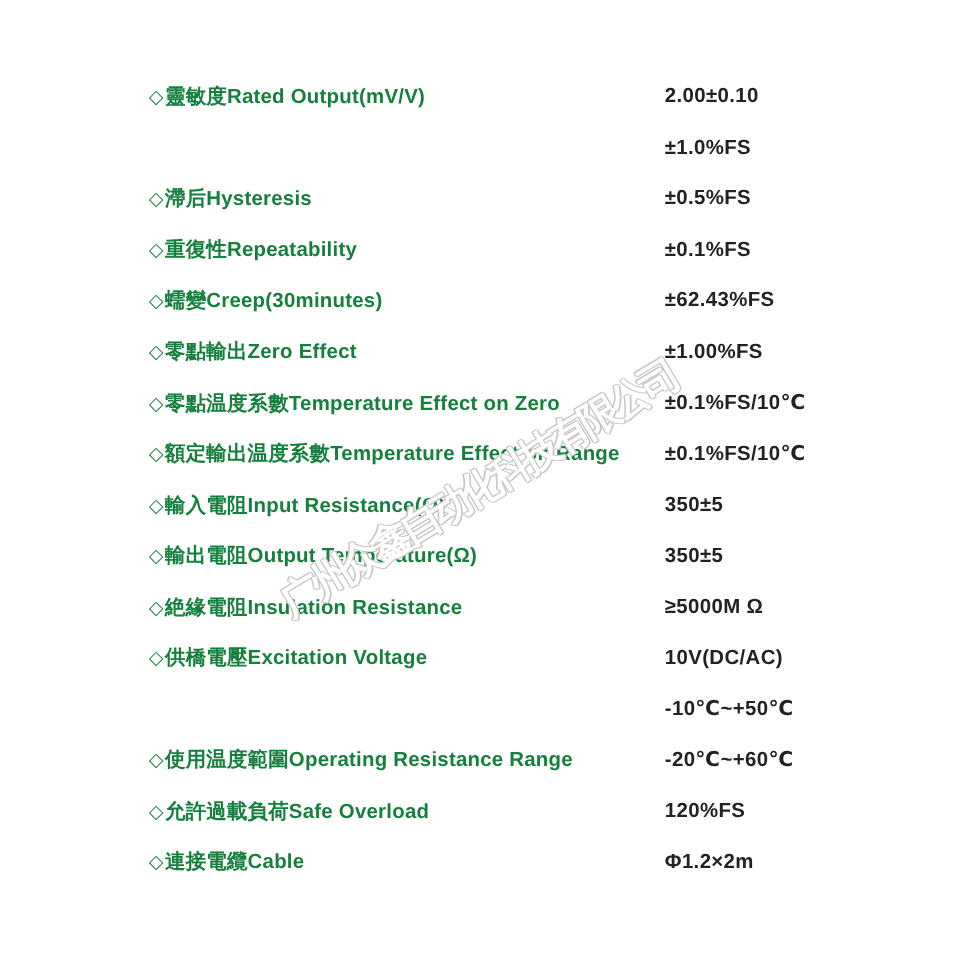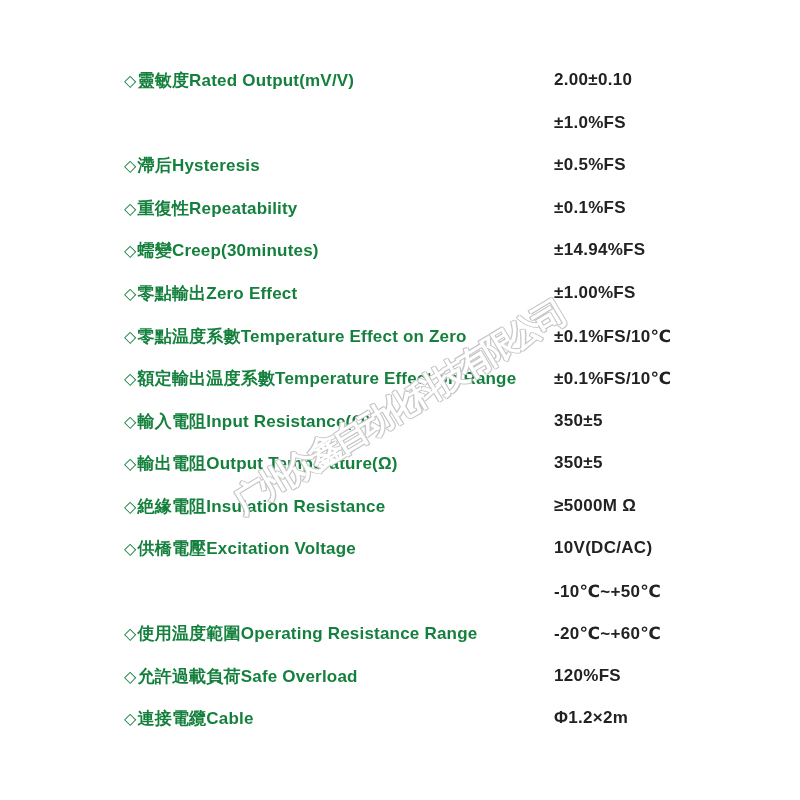--- a/index.html
+++ b/index.html
@@ -100,21 +100,21 @@
       <div class="value">±0.5%FS</div>
     </div>
 
     <div class="row">
       <div class="label"><span class="bullet">◇</span><span>重復性Repeatability</span></div>
       <div class="value">±0.1%FS</div>
     </div>
 
     <div class="row">
       <div class="label"><span class="bullet">◇</span><span>蠕變Creep(30minutes)</span></div>
-      <div class="value">±14.94%FS</div>
+      <div class="value">±62.43%FS</div>
     </div>
 
     <div class="row">
       <div class="label"><span class="bullet">◇</span><span>零點輸出Zero Effect</span></div>
       <div class="value">±1.00%FS</div>
     </div>
 
     <div class="row">
       <div class="label"><span class="bullet">◇</span><span>零點温度系數Temperature Effect on Zero</span></div>
       <div class="value">±0.1%FS/10℃</div>

